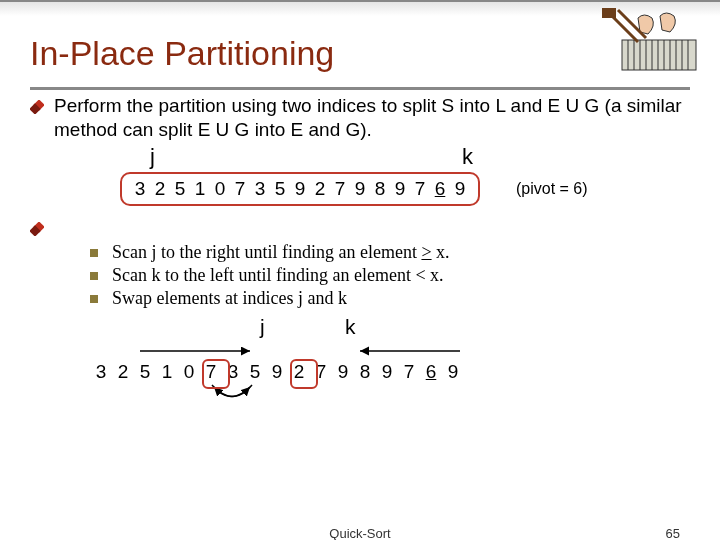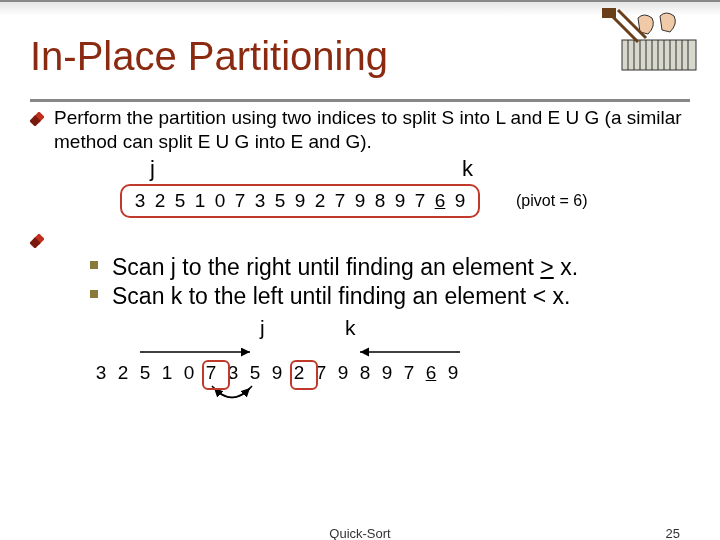--- a/index.html
+++ b/index.html
@@ -1,35 +1,35 @@
 <!DOCTYPE html>
 <html><head>
 <meta charset="utf-8">
 <style>
 body { margin: 0; padding: 0; font-family: Verdana, Arial, sans-serif; background: #fff; width: 720px; height: 540px; position: relative; overflow: hidden; }
 .slide { padding: 24px 30px 10px 30px; position: relative; height: 100%; box-sizing: border-box; }
 .topline { position: absolute; top: 0; left: 0; right: 0; height: 14px; background: linear-gradient(to bottom, #e5e5e5 0%, #fff 100%); border-top: 2px solid #888; }
-.title { font-family: "Comic Sans MS", cursive, sans-serif; font-size: 40px; color: #8a2a10; margin: 10px 0 4px 0; padding-bottom: 20px; border-bottom: 3px solid #888; font-weight: normal; }
+.title { font-family: "Comic Sans MS", cursive, sans-serif; font-size: 34px; color: #8a2a10; margin: 10px 0 4px 0; padding-bottom: 14px; border-bottom: 3px solid #888; font-weight: normal; }
 .corner-img { position: absolute; top: 6px; right: 16px; width: 110px; height: 72px; }
 .content { }
 .bullet-row { display: flex; align-items: flex-start; margin: 4px 0 2px 0; }
 .bullet-icon { flex: 0 0 auto; margin-right: 10px; margin-top: 6px; }
 .bullet-text { font-size: 19px; line-height: 1.25; color: #000; }
 .jk-row { font-size: 22px; margin-left: 120px; letter-spacing: 0; position: relative; height: 26px; }
 .jk-row .j { position: absolute; left: 0px; }
 .jk-row .k { position: absolute; left: 312px; }
 .array-row { margin: 2px 0 8px 90px; display: flex; align-items: center; }
 .array-box { border: 2px solid #c0392b; border-radius: 10px; padding: 4px 8px; font-size: 19px; letter-spacing: 0; display: inline-block; }
 .array-box span { display: inline-block; width: 20px; text-align: center; }
 .pivot-underline { text-decoration: underline; }
 .pivot-note { margin-left: 36px; font-size: 16px; }
 .sub-bullets { margin: 6px 0 6px 60px; }
 .sub-bullet-row { display: flex; align-items: flex-start; margin: 2px 0; }
 .sub-bullet-icon { width: 8px; height: 8px; background: #8a7a3a; margin-right: 14px; margin-top: 7px; flex: 0 0 auto; }
-.sub-bullet-text { font-size: 23px; }
+.sub-bullet-text { font-size: 18px; font-family: Liberation Serif, serif; }
 .ge { text-decoration: underline; }
 .jk-row2 { position: relative; height: 26px; margin-left: 90px; font-size: 21px; }
 .jk-row2 .j { position: absolute; left: 140px; }
 .jk-row2 .k { position: absolute; left: 225px; }
 .arrow-row { position: relative; height: 20px; margin-left: 90px; }
 .arrow-row svg { position: absolute; top: 0; }
 .array2 { margin: 0 0 0 60px; position: relative; }
 .array2-text { font-size: 19px; letter-spacing: 0; }
 .array2-text span { display: inline-block; width: 22px; text-align: center; }
 .hlbox { position: absolute; border: 2px solid #c0392b; border-radius: 6px; height: 26px; top: -2px; }
@@ -96,20 +96,24 @@
 
     <div class="sub-bullets">
       <div class="sub-bullet-row">
         <div class="sub-bullet-icon"></div>
         <div class="sub-bullet-text"><span>Scan j to the right until finding an element </span><span class="ge">&gt;</span><span> x.</span></div>
       </div>
       <div class="sub-bullet-row">
         <div class="sub-bullet-icon"></div>
         <div class="sub-bullet-text">Scan k to the left until finding an element &lt; x.</div>
       </div>
+      <div class="sub-bullet-row">
+        <div class="sub-bullet-icon"></div>
+        <div class="sub-bullet-text">Swap elements at indices j and k</div>
+      </div>
     </div>
 
     <div class="jk-row2">
       <span class="j">j</span>
       <span class="k">k</span>
     </div>
 
     <div class="arrow-row">
       <svg width="400" height="20">
         <defs>
@@ -136,15 +140,15 @@
             </marker>
           </defs>
         <path d="M 122 2 Q 140 24 160 4" stroke="#000" stroke-width="1.5" fill="none" marker-end="url(#ah2)"></path>
         <path d="M 162 2 Q 144 24 124 4" stroke="#000" stroke-width="1.5" fill="none" marker-end="url(#ah2)"></path>
       </svg>
     </div>
   </div>
 
   <div class="footer">
     <span class="footer-center">Quick-Sort</span>
-    <span class="footer-right">25</span>
+    <span class="footer-right">65</span>
   </div>
 </div>
 
 </body></html>

